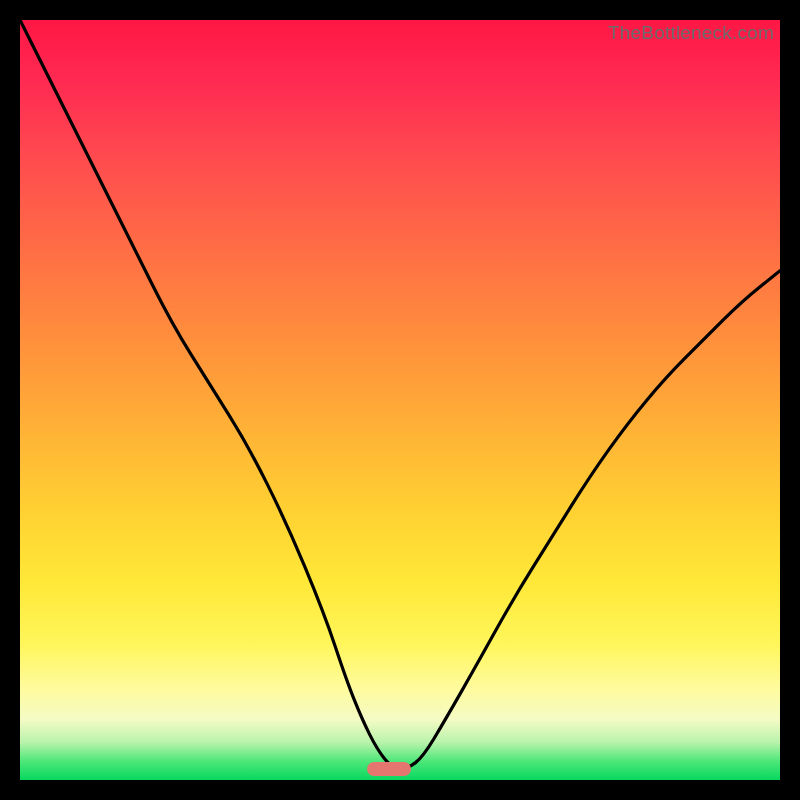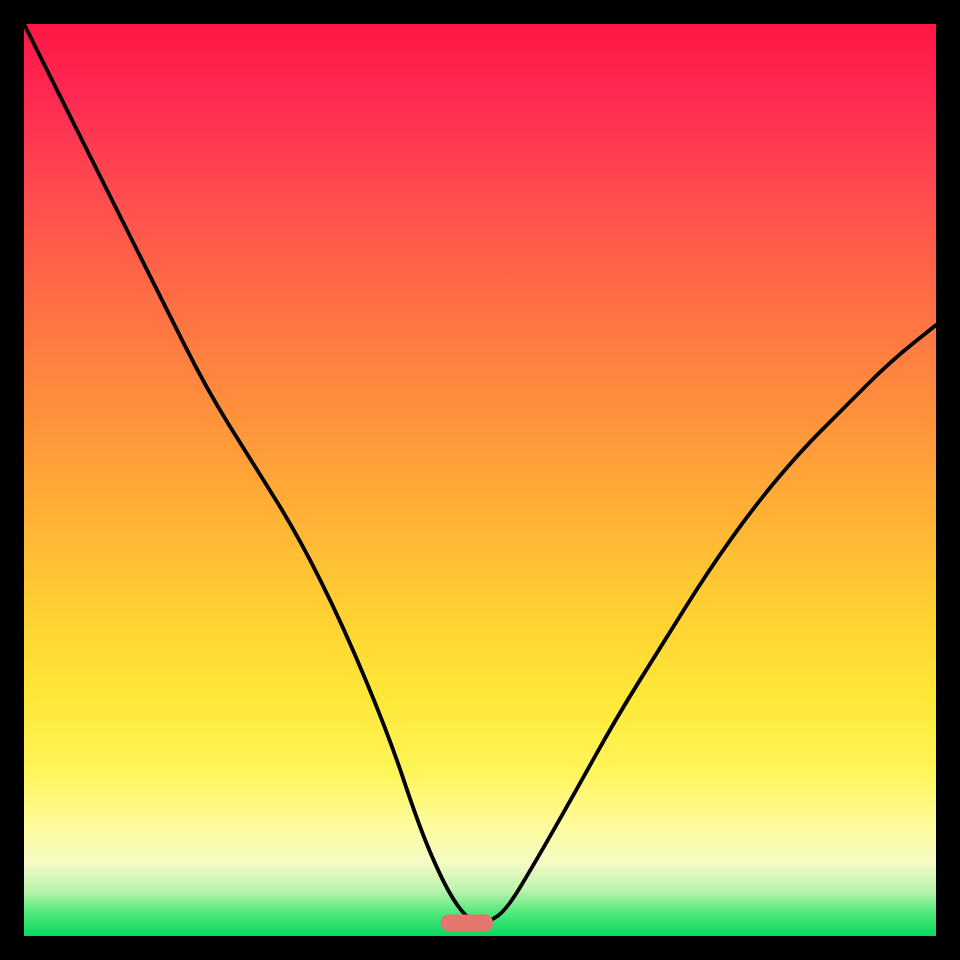--- a/index.html
+++ b/index.html
@@ -68,20 +68,21 @@
     z-index: 2;
   }
 </style>
 </head>
 <body>
 
 <div class="frame">
 
   <div class="plot">
 
+    <div class="watermark">TheBottleneck.com</div>
 
     <svg class="curve" viewBox="0 0 760 760" preserveAspectRatio="none">
       <path fill="none" stroke="#000" stroke-width="3.2" stroke-linecap="round" stroke-linejoin="round" d="M 0.0 0.0 Q 0.0 0.0 19.0 38.0 Q 38.0 76.0 57.0 114.0 Q 76.0 152.0 95.0 190.0 Q 114.0 228.0 133.0 266.0 Q 152.0 304.0 171.0 334.4 Q 190.0 364.8 209.0 395.2 Q 228.0 425.6 247.0 463.6 Q 266.0 501.6 285.0 547.2 Q 304.0 592.8 315.4 627.0 Q 326.8 661.2 334.4 680.2 Q 342.0 699.2 349.6 714.4 Q 357.2 729.6 364.8 739.1 Q 372.4 748.6 380.0 748.6 Q 387.6 748.6 395.2 742.9 Q 402.8 737.2 414.2 718.2 Q 425.6 699.2 440.8 672.6 Q 456.0 646.0 475.0 611.8 Q 494.0 577.6 513.0 547.2 Q 532.0 516.8 551.0 486.4 Q 570.0 456.0 589.0 429.4 Q 608.0 402.8 627.0 380.0 Q 646.0 357.2 665.0 338.2 Q 684.0 319.2 703.0 300.2 Q 722.0 281.2 741.0 266.0 T 760.0 250.8"></path>
     </svg>
 
     <div class="marker" style="left: 346.6px; top: 741.6px;"></div>
 
   </div>
 </div>
 

